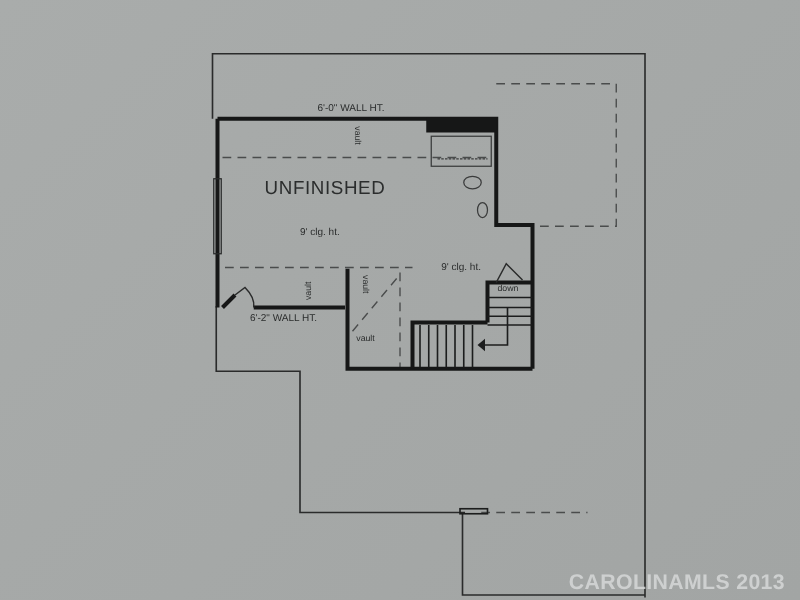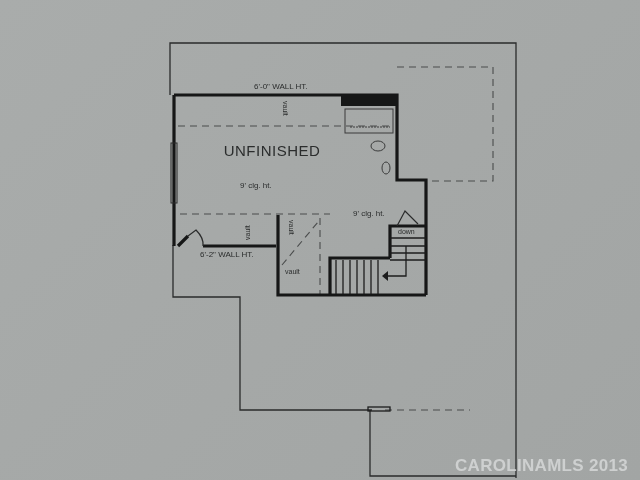--- a/index.html
+++ b/index.html
@@ -89,21 +89,21 @@
   </g>
   <polygon points="382,276 388,271 388,281" fill="#1c1d1d"></polygon>
 
   <rect x="368" y="407" width="22" height="4" fill="none" stroke="#1c1d1d" stroke-width="1.3"></rect>
 </svg>
 
 <div class="lbl small" style="left:254px;top:82px;">6'-0" WALL HT.</div>
 
 <div class="lbl tiny vert" style="left:289px;top:101px;">vault</div>
 
-<div class="lbl title" style="left:200px;top:141px;width:120px;margin-left:12px;">
+<div class="lbl title" style="left:200px;top:141px;width:120px;">
   <div>UNFINISHED</div>
 </div>
 <div class="lbl small" style="left:240px;top:181px;">9' clg. ht.</div>
 
 <div class="lbl small" style="left:353px;top:209px;">9' clg. ht.</div>
 
 <div class="lbl tiny vert-ccw" style="left:244px;top:240px;">vault</div>
 <div class="lbl tiny vert" style="left:295px;top:220px;">vault</div>
 <div class="lbl tiny" style="left:285px;top:268px;">vault</div>
 

